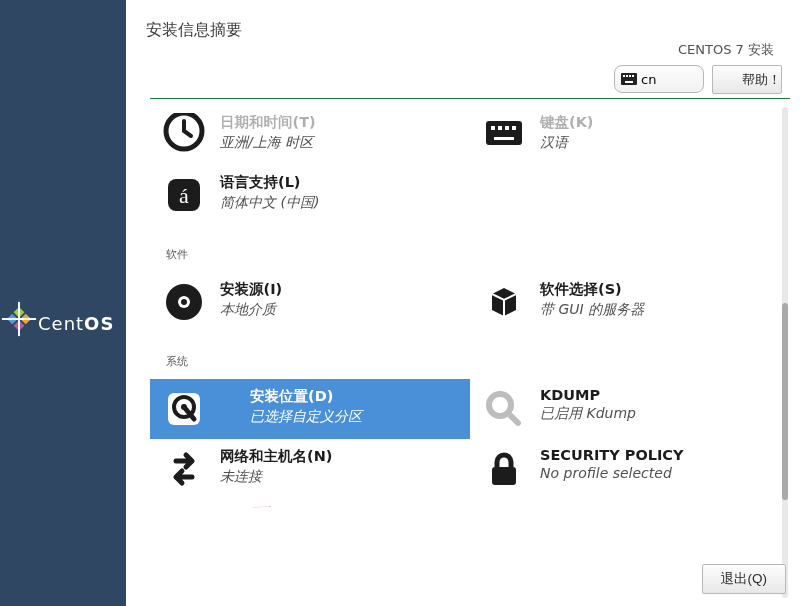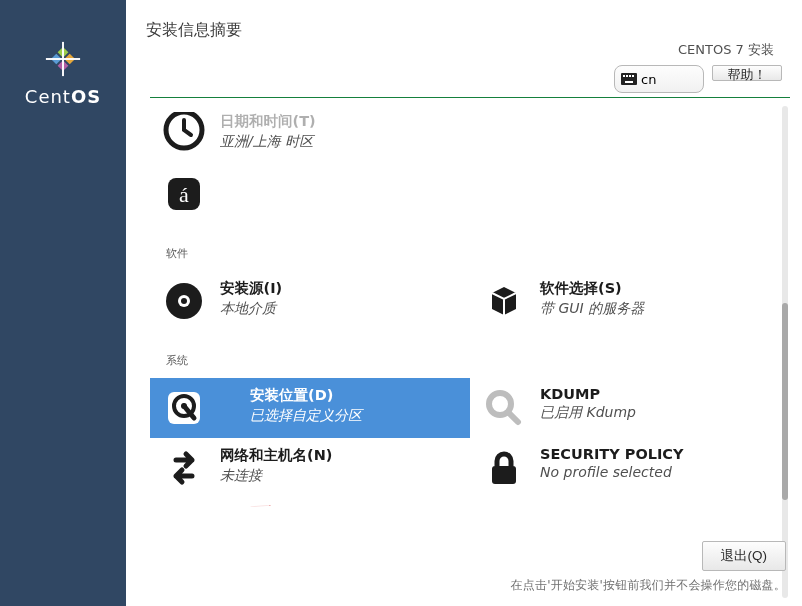--- a/index.html
+++ b/index.html
@@ -1,29 +1,29 @@
 <!DOCTYPE html>
 <html><head>
 <meta charset="utf-8">
 <style>
 * { box-sizing: border-box; margin: 0; padding: 0; }
 body { font-family: "DejaVu Sans", Arial, sans-serif; width: 802px; height: 606px; overflow: hidden; background: #fff; position: relative; }
 .root { display: flex; width: 100%; height: 100%; }
-.sidebar { width: 126px; background: #304763; display: flex; flex-direction: column; align-items: center; padding-top: 40px; }
+.sidebar { width: 126px; background: #304763; display: flex; flex-direction: row; align-items: center; padding-top: 40px; }
 .logo { width: 38px; height: 38px; margin-bottom: 8px; }
 .brand { color: #fff; font-size: 18px; letter-spacing: 1px; font-weight: 500; }
 .brand .o { font-weight: 700; }
 .main { flex: 1; display: flex; flex-direction: column; position: relative; background: #fff; }
 .topbar { display: flex; align-items: flex-start; padding: 20px 20px 4px 20px; flex-direction: column; }
 .title { font-size: 16px; color: #3b3b3b; font-weight: 500; }
 .top-right { margin-left: auto; text-align: right; }
 .install-label { font-size: 13px; color: #505050; margin-bottom: 6px; display: block; padding-right: 8px;}
 .topbuttons { display: flex; gap: 8px; justify-content: flex-end; }
 .kbd-ind { background: linear-gradient(#fdfdfd,#f1f1f1); border:1px solid #b8b8b8; border-radius:8px; height:28px; width:90px; display:flex; align-items:center; padding:0 6px; font-size:13px; gap:4px;}
-.help-btn { background: linear-gradient(#fdfdfd,#e8e8e8); border:1px solid #b8b8b8; border-radius:2px; height:16px; width:70px; font-size:13px; color:#2b2b2b; cursor:pointer;}
+.help-btn { background: linear-gradient(#fdfdfd,#e8e8e8); border:1px solid #b8b8b8; border-radius:2px; height:29px; width:70px; font-size:13px; color:#2b2b2b; cursor:pointer;text-align:right;}
 .content { flex:1; overflow:hidden; position:relative; padding: 0 0 0 24px; }
 .inner { border-top:1px solid #15803d; margin-right:12px; height:100%; padding-top:6px; position:relative;}
 .scrollbar { position:absolute; right:2px; top:8px; bottom:8px; width:6px; background:#e8e8e8; border-radius:3px;}
 .scroll-thumb { position:absolute; left:0; top:40%; height:40%; width:6px; background:#a9a9a9; border-radius:3px;}
 .section-title { color:#5a5a5a; font-size:11px; margin:22px 0 10px 16px; }
 .grid { display:grid; grid-template-columns: 1fr 1fr; }
 .item { display:flex; align-items:flex-start; gap:14px; padding:8px 12px; cursor:pointer; }
 .item.selected { background:#4a90d9; color:#fff;gap:44px; }
 .icon-box { width:44px; height:44px; display:flex; align-items:center; justify-content:center; flex-shrink:0;}
 .item-text { display:flex; flex-direction:column; gap:2px; }
@@ -95,29 +95,49 @@
               <svg width="44" height="44" viewBox="0 0 44 44">
                   <circle cx="22" cy="18" r="18" fill="none" stroke="#1c1c1c" stroke-width="5"></circle>
                   <path d="M22 8 v10 l7 5" stroke="#1c1c1c" stroke-width="4" fill="none" stroke-linecap="round"></path>
                 </svg>
             </div>
             <div class="item-text">
               <span class="item-title partial-top" style="opacity:.35">日期和时间(T)</span>
               <span class="item-sub">亚洲/上海 时区</span>
             </div>
           </div>
+          <div class="item">
+            <div class="icon-box">
+              <svg width="44" height="44" viewBox="0 0 44 44">
+                  <rect x="4" y="8" width="36" height="24" rx="3" fill="#1c1c1c"></rect>
+                  <rect x="9" y="13" width="4" height="4" fill="#fff"></rect>
+                  <rect x="16" y="13" width="4" height="4" fill="#fff"></rect>
+                  <rect x="23" y="13" width="4" height="4" fill="#fff"></rect>
+                  <rect x="30" y="13" width="4" height="4" fill="#fff"></rect>
+                  <rect x="12" y="24" width="20" height="3" fill="#fff"></rect>
+                </svg>
+            </div>
+            <div class="item-text">
+              <span class="item-title partial-top" style="opacity:.35">键盘(K)</span>
+              <span class="item-sub">汉语</span>
+            </div>
+          </div>
         </div>
 
         <div class="grid">
           <div class="item">
             <div class="icon-box">
               <svg width="44" height="44" viewBox="0 0 44 44">
                   <rect x="6" y="6" width="32" height="32" rx="8" fill="#1c1c1c"></rect>
                   <text x="22" y="30" text-anchor="middle" font-size="22" fill="#fff" font-family="serif">á</text>
                 </svg>
+            </div>
+            <div class="item-text">
+              <span class="item-title">语言支持(L)</span>
+              <span class="item-sub">简体中文 (中国)</span>
             </div>
           </div>
           <div></div>
         </div>
 
         <div class="section-title">软件</div>
         <div class="grid">
           <div class="item">
             <div class="icon-box">
               <svg width="44" height="44" viewBox="0 0 44 44">
@@ -207,16 +227,15 @@
             </marker>
           </defs>
         <line x1="0" y1="28" x2="300" y2="2" stroke="#d83a3a" stroke-width="2" marker-end="url(#ah)"></line>
       </svg>
     </div>
 
     <div class="footer">
       <div class="footer-buttons">
         <button class="btn">退出(Q)</button>
       </div>
-      <div class="hint">在点击'开始安装'按钮前我们并不会操作您的磁盘。</div>
     </div>
   </div>
 </div>
 
 </body></html>

